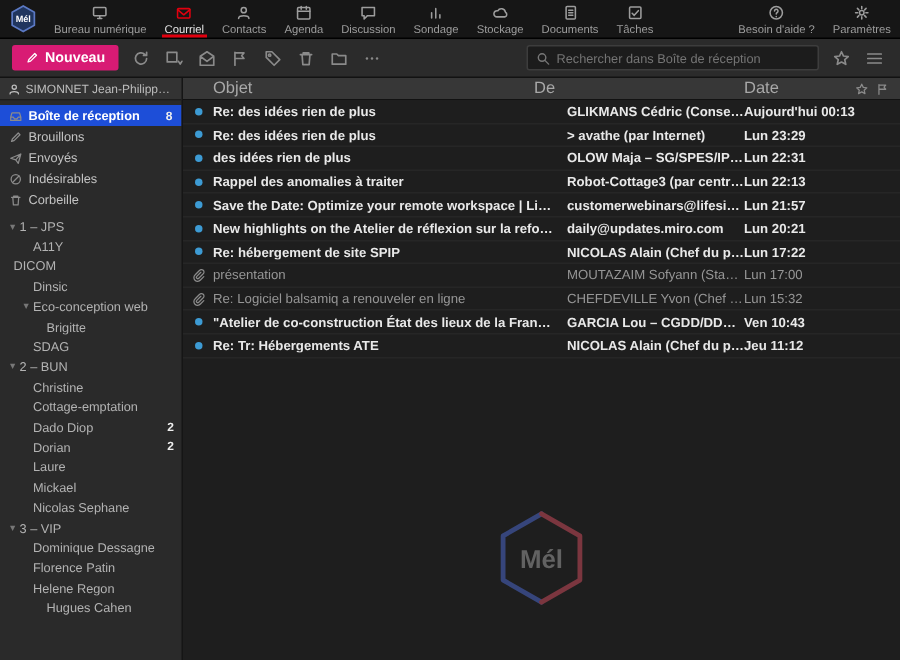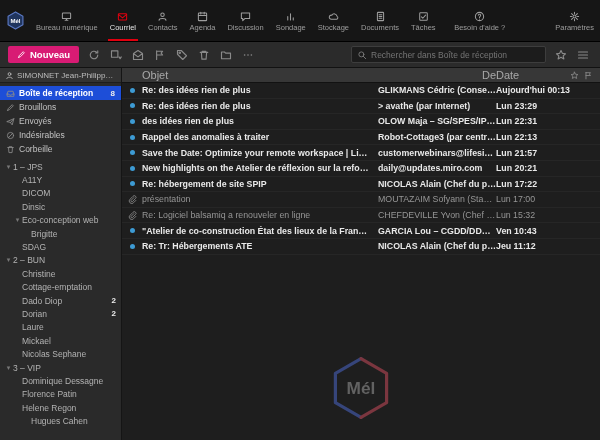--- a/index.html
+++ b/index.html
@@ -7,30 +7,30 @@
   body { background:#1e1e1e; font-family:"Liberation Sans",sans-serif; color:#ccc; font-size:9px; }
 
   svg { width:100%; height:100%; display:block; fill:none; stroke:currentColor; stroke-width:1.5; stroke-linecap:round; stroke-linejoin:round; }
   .ic { display:inline-flex; flex:none; }
   .i9 { width:9px; height:9px; }
   .i10{ width:10px; height:10px; }
   .i11{ width:11px; height:11px; }
   .i12{ width:12px; height:12px; }
 
   
-  .topbar { height:42px; background:#161616; display:flex; align-items:stretch; border-bottom:1px solid #000; }
+  .topbar { height:26px; background:#161616; display:flex; align-items:stretch; border-bottom:1px solid #000; }
   .logo { width:30px; display:flex; align-items:center; justify-content:center; }
   .logo svg { width:19px; height:19px; }
   .apps { display:flex; }
   .app { display:flex; flex-direction:column; align-items:center; justify-content:center; padding:2px 6px 1px; color:#9d9d9d; cursor:pointer; position:relative; white-space:nowrap; }
   .applabel { font-size:7.5px; margin-top:1px; }
   .app.active { color:#e6e6e6; }
   .app.active .ic { color:#e1000f; }
   .app.active::after { content:""; position:absolute; left:4px; right:4px; bottom:0; height:2px; background:#e1000f; }
-  .topbar-right { margin-left:auto; display:flex;gap:38px; }
+  .topbar-right { margin-left:auto; display:flex; }
 
   
   .toolbar { height:26px; background:#2b2b2b; display:flex; align-items:center; padding:0 8px; gap:6px; border-bottom:1px solid #121212; }
   .btn-new { display:flex; align-items:center; gap:4px; background:#d81b74; color:#fff; font-size:9.5px; font-weight:bold; padding:3px 9px; border:0; border-radius:2px; cursor:pointer; font-family:inherit; }
   .btn-new .ic { width:9px; height:9px; }
   .tool { color:#8a8a8a; display:flex; align-items:center; justify-content:center; width:18px; height:18px; cursor:pointer; border-radius:2px; }
   .toolbar-actions { display:flex; gap:4px; }
   .searchbox { margin-left:auto; display:flex; align-items:center; gap:4px; background:#1c1c1c; border:1px solid #3d3d3d; border-radius:2px; height:17px; width:195px; padding:0 5px; color:#777; }
   .searchbox input { flex:1; min-width:0; background:transparent; border:0; outline:0; color:#bbb; font-size:8.5px; font-family:inherit; }
   .toolbar-right-icons { display:flex; gap:4px; }
@@ -47,21 +47,21 @@
   .fitem.active { background:#1d4ed8; color:#fff; font-weight:bold; }
   .fcount { margin-left:auto; font-weight:bold; color:#eee; font-size:8px; }
   .tree { flex:1; padding-top:2px; }
   .titem { height:13.4px; display:flex; align-items:center; color:#b3b3b3; cursor:pointer; white-space:nowrap; overflow:hidden; padding-right:5px; }
   .titem .arrow { width:9px; flex:none; text-align:center; color:#777; font-size:7px; }
   .tlabel { overflow:hidden; text-overflow:ellipsis; }
 
   .content { flex:1; min-width:0; display:flex; flex-direction:column; position:relative; background:#1e1e1e; }
   .list-header { height:15px; flex:none; display:flex; align-items:center; background:#373737; color:#a8a8a8; font-size:11px; border-bottom:1px solid #121212; cursor:pointer; }
   .h-sub { flex:1; padding-left:20px; }
-  .h-from { width:140px; flex:none;text-align:right; }
+  .h-from { width:140px; flex:none; }
   .h-date { width:74px; flex:none; }
   .h-icons { width:30px; flex:none; display:flex; gap:5px; justify-content:flex-end; padding-right:7px; color:#8a8a8a; }
 
   .mrow { height:15.6px; display:flex; align-items:center; font-size:8.8px; color:#969696; border-bottom:1px solid #262626; cursor:pointer; }
   .lead { width:20px; flex:none; display:flex; align-items:center; justify-content:center; color:#8a8a8a; }
   .dot { width:5px; height:5px; border-radius:50%; background:#3d9bd4; }
   .m-sub { flex:1; min-width:0; overflow:hidden; text-overflow:ellipsis; white-space:nowrap; padding-right:8px; }
   .m-from { width:118px; flex:none; overflow:hidden; text-overflow:ellipsis; white-space:nowrap; }
   .m-date { width:74px; flex:none; white-space:nowrap; overflow:hidden; }
   .m-icons { width:30px; flex:none; }
@@ -337,21 +337,21 @@
       </div>
     <div class="tree">
         <div class="titem" style="padding-left:4px">
           <span class="arrow">▾</span>
           <span class="tlabel">1 – JPS</span>
         </div>
         <div class="titem" style="padding-left:13px">
           <span class="arrow"></span>
           <span class="tlabel">A11Y</span>
         </div>
-        <div class="titem" style="padding-left:13px">
+        <div class="titem" style="">
           <span class="arrow"></span>
           <span class="tlabel">DICOM</span>
         </div>
         <div class="titem" style="padding-left:13px">
           <span class="arrow"></span>
           <span class="tlabel">Dinsic</span>
         </div>
         <div class="titem" style="padding-left:13px">
           <span class="arrow">▾</span>
           <span class="tlabel">Eco-conception web</span>

